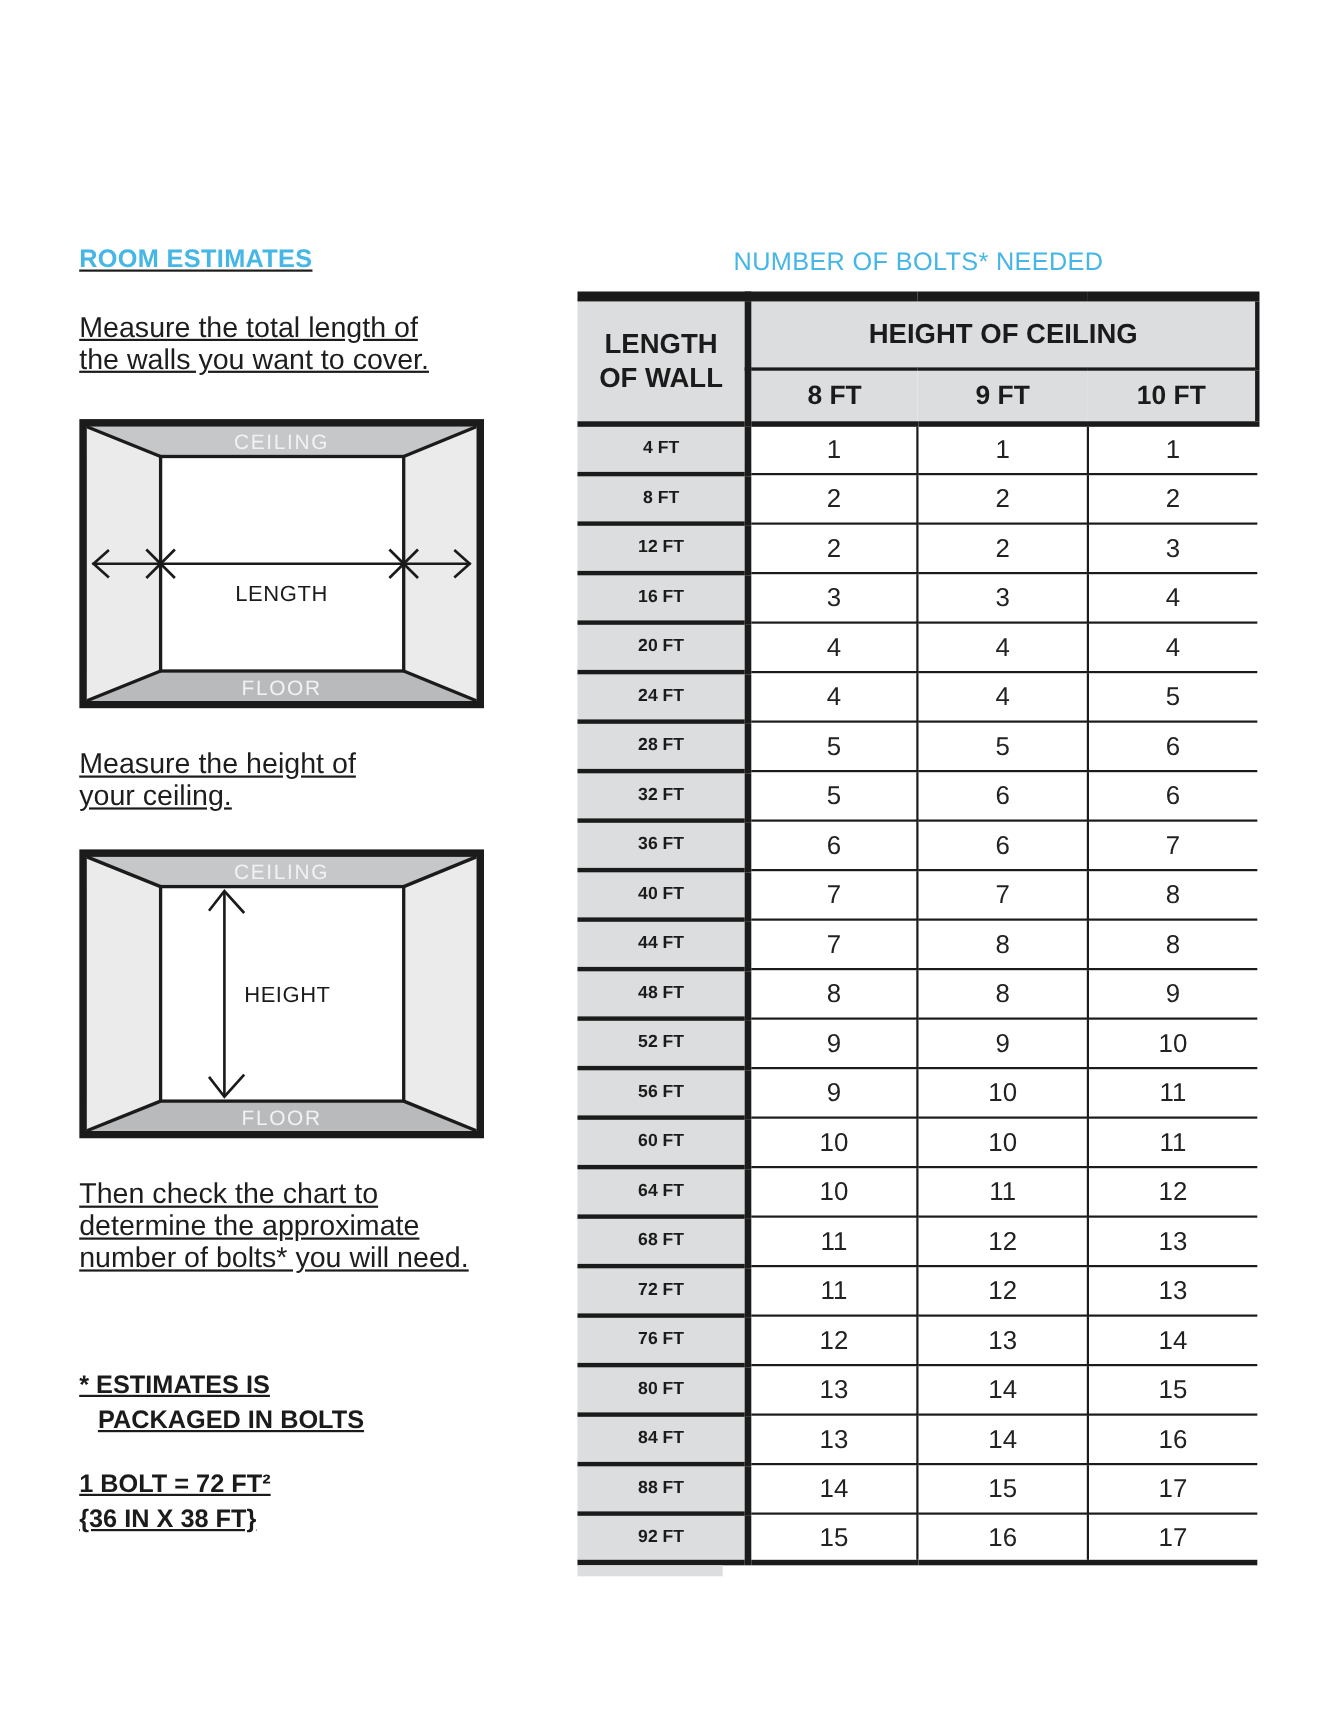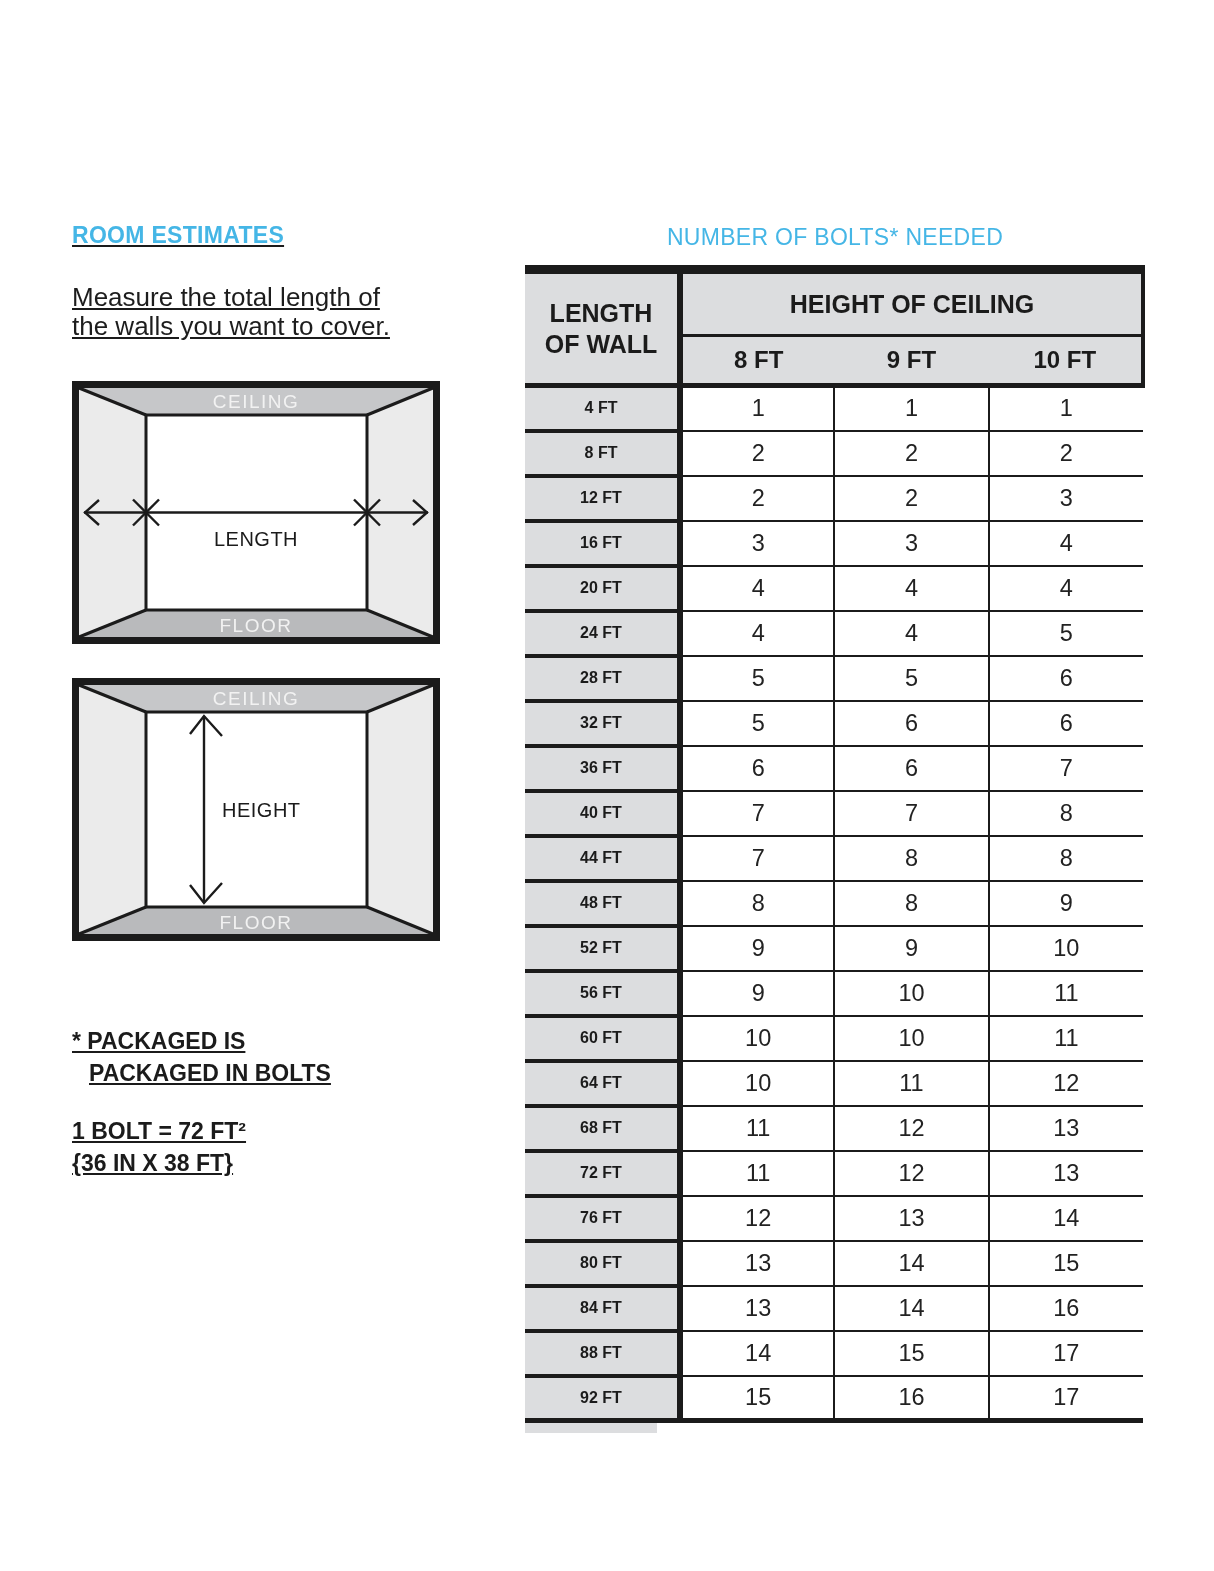--- a/index.html
+++ b/index.html
@@ -105,20 +105,24 @@
         <path d="M27 119 L13 131.5 L27 144"></path>
         <path d="M341 119 L355 131.5 L341 144"></path>
         <line x1="61" y1="118.5" x2="87" y2="144.5"></line>
         <line x1="61" y1="144.5" x2="87" y2="118.5"></line>
         <line x1="282" y1="118.5" x2="308" y2="144.5"></line>
         <line x1="282" y1="144.5" x2="308" y2="118.5"></line>
       </g>
       <text class="measure-label" x="184" y="165" text-anchor="middle">LENGTH</text>
     </svg>
 
+    <p class="body-text step2">
+      <span>Measure the height of</span><br>
+      <span>your ceiling.</span>
+    </p>
 
     <svg class="diagram diagram2" width="368" height="263" viewBox="0 0 368 263">
       <rect x="3.5" y="3.5" width="361" height="256" fill="#ffffff" stroke="#1b1b1b" stroke-width="7"></rect>
       <polygon points="7,7 361,7 295,34 74,34" style="fill:var(--ceiling-gray)"></polygon>
       <polygon points="7,256 361,256 295,229 74,229" style="fill:var(--floor-gray)"></polygon>
       <polygon points="7,7 74,34 74,229 7,256" style="fill:var(--side-gray)"></polygon>
       <polygon points="361,7 295,34 295,229 361,256" style="fill:var(--side-gray)"></polygon>
       <g stroke="#1b1b1b" stroke-width="3">
         <line x1="7" y1="7" x2="74" y2="34"></line>
         <line x1="361" y1="7" x2="295" y2="34"></line>
@@ -129,23 +133,28 @@
       <text class="room-label" x="184" y="27" text-anchor="middle">CEILING</text>
       <text class="room-label" x="184" y="251" text-anchor="middle">FLOOR</text>
       <g stroke="#1b1b1b" stroke-width="2.4" fill="none">
         <line x1="132" y1="38" x2="132" y2="225"></line>
         <path d="M118 56 L132 38 L150 58"></path>
         <path d="M118 207 L132 225 L150 205"></path>
       </g>
       <text class="measure-label" x="150" y="139" text-anchor="start">HEIGHT</text>
     </svg>
 
+    <p class="body-text step3">
+      <span>Then check the chart to</span><br>
+      <span>determine the approximate</span><br>
+      <span>number of bolts* you will need.</span>
+    </p>
 
     <p class="footnote">
-      <span>* PACKAGED IS</span><br>
+      <span>* ESTIMATES IS</span><br>
       <span class="indent">PACKAGED IN BOLTS</span>
     </p>
 
     <p class="bolt-equation">1 BOLT = 72 FT²</p>
     <p class="bolt-dimensions">{36 IN X 38 FT}</p>
   </div>
 
   <div class="right-col">
 
     <h2 class="table-heading">NUMBER OF BOLTS* NEEDED</h2>

